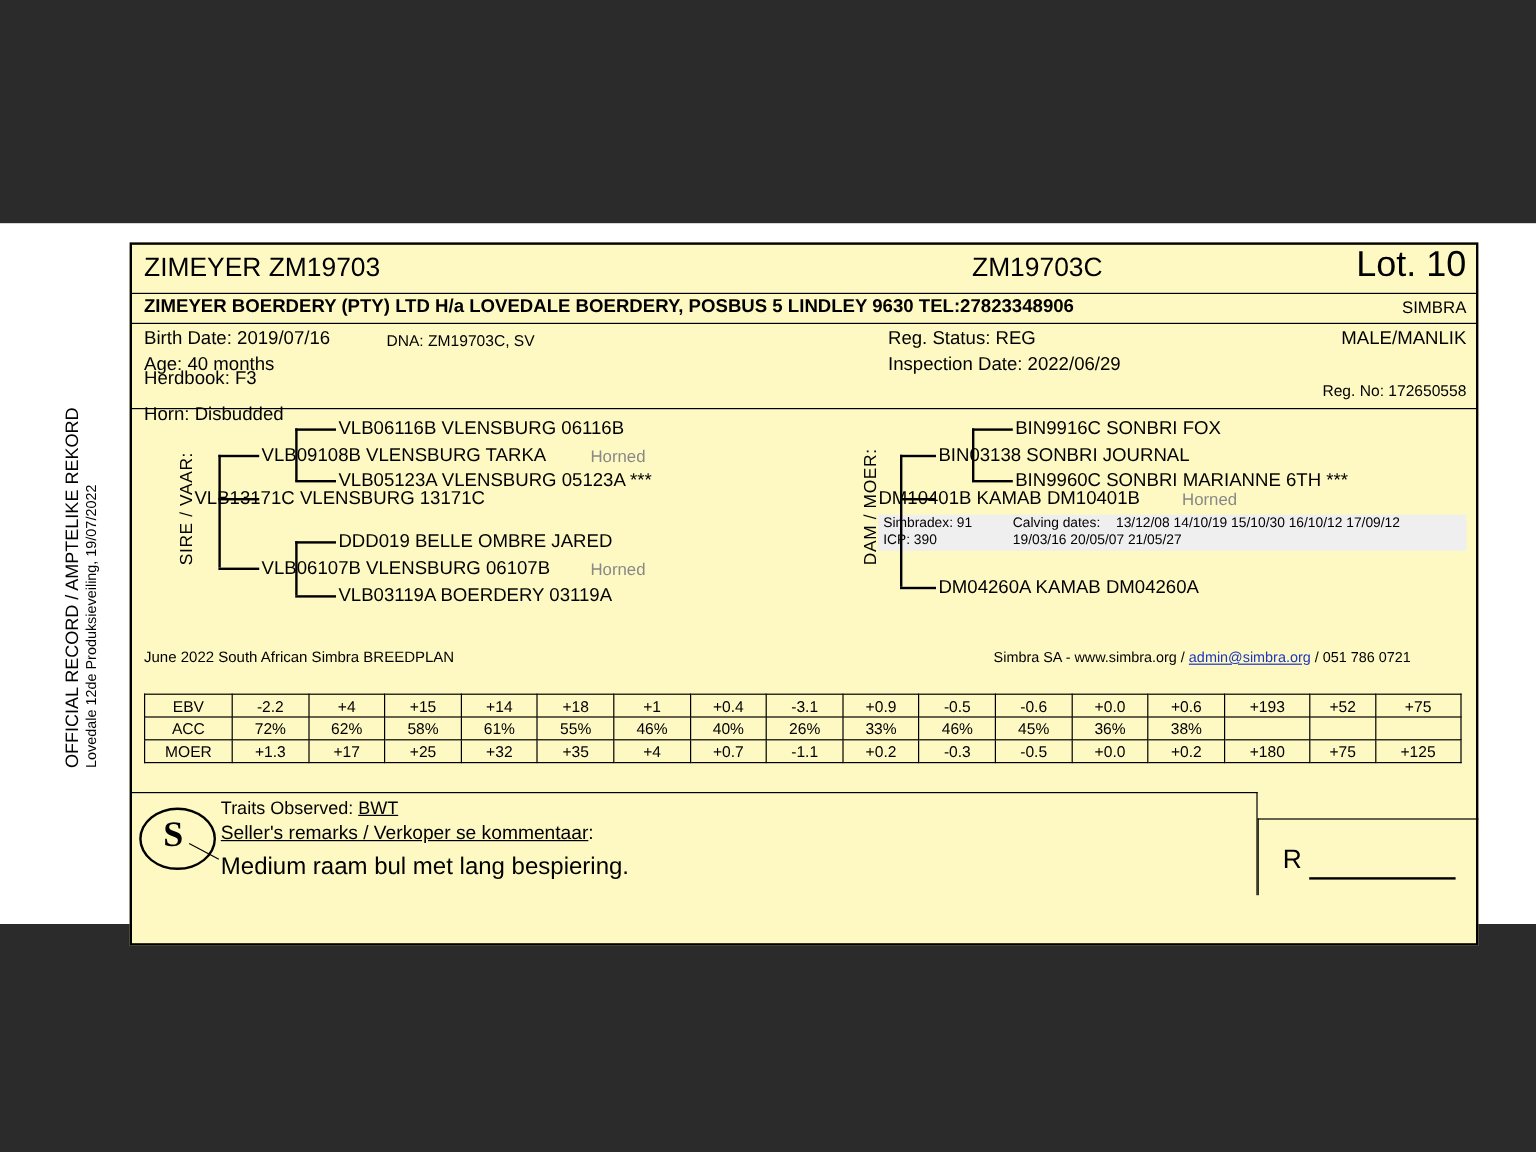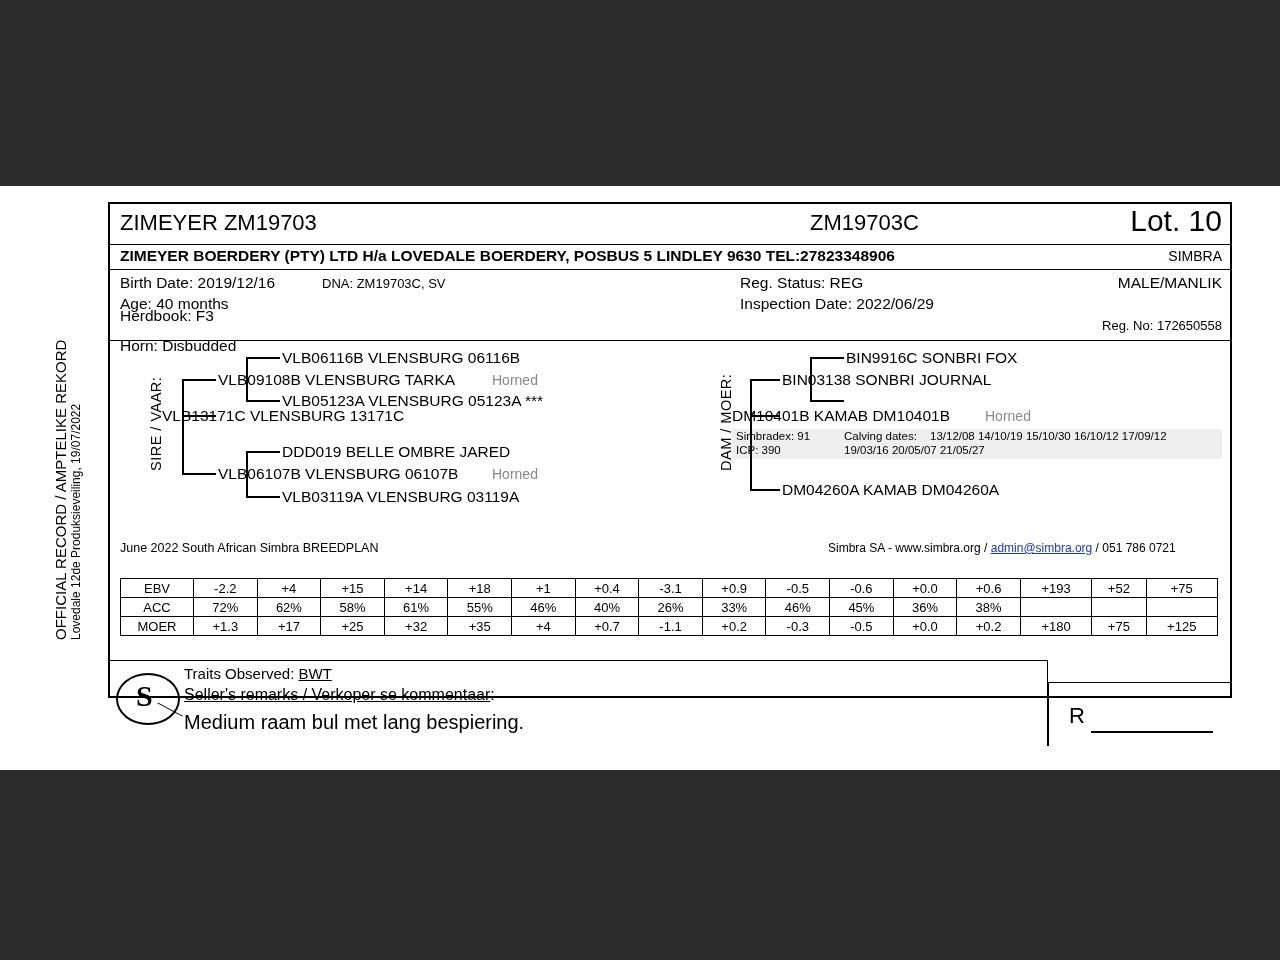--- a/index.html
+++ b/index.html
@@ -53,23 +53,23 @@
     text-align: left;
     font-size: 12px;
     white-space: nowrap;
   }
   
   #card {
     position: absolute;
     left: 108px;
     top: 202px;
     width: 1124px;
-    height: 496px;
+    height: 586px;
     border: 2px solid #000;
-    background: #ffffff;
+    background: #fef9c3;
     box-sizing: border-box;
   }
   .row-title {
     position: relative;
     height: 40px;
     border-bottom: 1.5px solid #000;
   }
   .row-title .t-left {
     position: absolute;
     left: 10px;
@@ -305,21 +305,21 @@
       <div class="t-mid">ZM19703C</div>
       <div class="t-right">Lot. 10</div>
     </div>
 
     <div class="row-addr">
       <div class="a-left">ZIMEYER BOERDERY (PTY) LTD H/a LOVEDALE BOERDERY, POSBUS 5 LINDLEY 9630 TEL:27823348906</div>
       <div class="a-right">SIMBRA</div>
     </div>
 
     <div class="row-info">
-      <div class="f" style="left:10px; top:4px;">Birth Date: 2019/12/16</div>
+      <div class="f" style="left:10px; top:4px;">Birth Date: 2019/07/16</div>
       <div class="f small" style="left:212px; top:6px;">DNA: ZM19703C, SV</div>
       <div class="f" style="left:630px; top:4px;">Reg. Status: REG</div>
       <div class="f" style="right:8px; top:4px;">MALE/MANLIK</div>
       <div class="f" style="left:10px; top:25px;">Age: 40 months</div>
       <div class="f" style="left:630px; top:25px;">Inspection Date: 2022/06/29</div>
       <div class="f" style="left:10px; top:37px;">Herdbook: F3</div>
       <div class="f small" style="right:8px; top:48px;">Reg. No: 172650558</div>
       <div class="f" style="left:10px; top:67px;">Horn: Disbudded</div>
     </div>
 
@@ -330,21 +330,21 @@
       <div class="pname" style="left:52px; top:66px;">VLB13171C VLENSBURG 13171C</div>
 
       <div class="pname" style="left:108px; top:30px;">VLB09108B VLENSBURG TARKA</div>
       <div class="pname horned" style="left:382px; top:31px; font-size:14px;">Horned</div>
       <div class="pname" style="left:172px; top:8px;">VLB06116B VLENSBURG 06116B</div>
       <div class="pname" style="left:172px; top:51px;">VLB05123A VLENSBURG 05123A ***</div>
 
       <div class="pname" style="left:108px; top:124px;">VLB06107B VLENSBURG 06107B</div>
       <div class="pname horned" style="left:382px; top:125px; font-size:14px;">Horned</div>
       <div class="pname" style="left:172px; top:102px;">DDD019 BELLE OMBRE JARED</div>
-      <div class="pname" style="left:172px; top:147px;">VLB03119A VLENSBURG 03119A</div>
+      <div class="pname" style="left:172px; top:147px;">VLB03119A BOERDERY 03119A</div>
 
       <div class="ln vl" style="left:72px; top:38px; height:94px;"></div>
       <div class="ln hl" style="left:72px; top:74px; width:34px;"></div>
       <div class="ln hl" style="left:72px; top:38px; width:34px;"></div>
       <div class="ln hl" style="left:72px; top:132px; width:34px;"></div>
 
       <div class="ln vl" style="left:136px; top:16px; height:44px;"></div>
       <div class="ln hl" style="left:136px; top:16px; width:34px;"></div>
       <div class="ln hl" style="left:136px; top:59px; width:34px;"></div>
 
@@ -360,20 +360,21 @@
       <div class="dam-extra" style="left:622px; top:88px; width:490px; height:30px;">
         <span style="position:absolute; left:4px; top:1px;">Simbradex: 91</span>
         <span style="position:absolute; left:112px; top:1px;">Calving dates:</span>
         <span style="position:absolute; left:198px; top:1px;">13/12/08  14/10/19  15/10/30  16/10/12  17/09/12</span>
         <span style="position:absolute; left:4px; top:15px;">ICP: 390</span>
         <span style="position:absolute; left:112px; top:15px;">19/03/16  20/05/07  21/05/27</span>
       </div>
 
       <div class="pname" style="left:672px; top:30px;">BIN03138 SONBRI JOURNAL</div>
       <div class="pname" style="left:736px; top:8px;">BIN9916C SONBRI FOX</div>
+      <div class="pname" style="left:736px; top:51px;">BIN9960C SONBRI MARIANNE 6TH ***</div>
 
       <div class="pname" style="left:672px; top:140px;">DM04260A KAMAB DM04260A</div>
 
       <div class="ln vl" style="left:640px; top:38px; height:110px;"></div>
       <div class="ln hl" style="left:640px; top:74px; width:30px;"></div>
       <div class="ln hl" style="left:640px; top:38px; width:30px;"></div>
       <div class="ln hl" style="left:640px; top:148px; width:30px;"></div>
 
       <div class="ln vl" style="left:700px; top:16px; height:44px;"></div>
       <div class="ln hl" style="left:700px; top:16px; width:34px;"></div>

